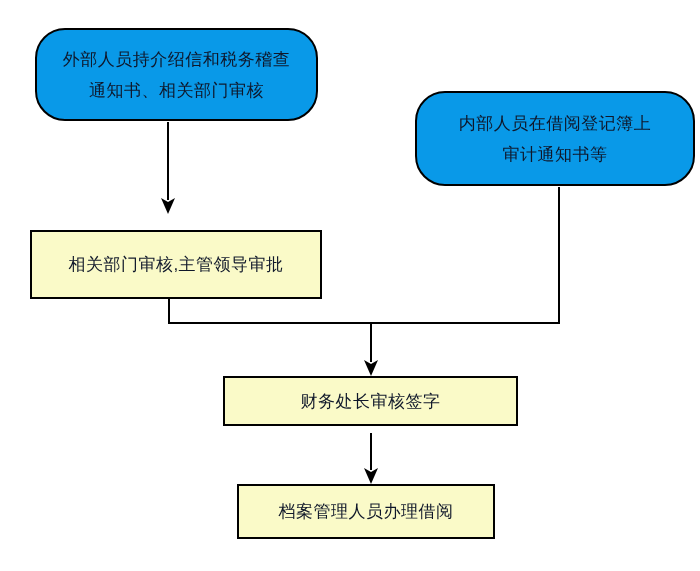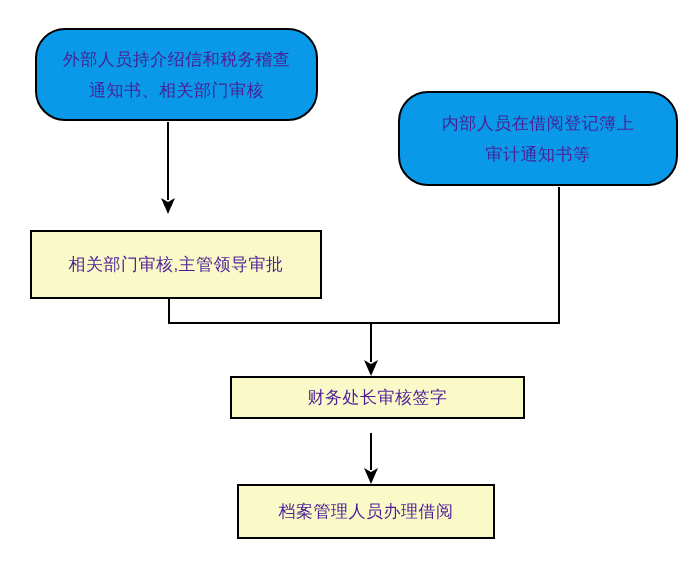--- a/index.html
+++ b/index.html
@@ -24,21 +24,21 @@
   }
   .node {
     position: absolute;
     box-sizing: border-box;
     border: 2px solid #000000;
     display: flex;
     flex-direction: column;
     align-items: center;
     justify-content: center;
     text-align: right;
-    color: #4c1d95;
+    color: #0f172a;
     font-size: 17px;
     letter-spacing: 0.5px;
   }
   .node-line {
     line-height: 31px;
     white-space: nowrap;
   }
   .rounded {
     border-radius: 30px;
   }
@@ -55,24 +55,24 @@
     height: 95px;
   }
   #node-review {
     left: 30px;
     top: 214px;
     width: 292px;
     height: 69px;
     margin-top: 16px;
   }
   #node-sign {
-    left: 230px;
+    left: 223px;
     top: 376px;
     width: 295px;
-    height: 43px;
+    height: 50px;
   }
   #node-archive {
     left: 237px;
     top: 484px;
     width: 258px;
     height: 55px;
   }
 </style>
 </head>
 <body>
@@ -95,21 +95,21 @@
 
     <line x1="371" y1="433" x2="371" y2="470" stroke="#000000" stroke-width="2"></line>
     <polygon points="371,484 364,468 371,472 378,468" fill="#000000"></polygon>
   </svg>
 
   <div class="node rounded" id="node-external" style="background-color: rgb(9, 153, 232);">
     <div class="node-line">外部人员持介绍信和税务稽查</div>
     <div class="node-line">通知书、相关部门审核</div>
   </div>
 
-  <div class="node rounded" id="node-internal" style="background-color: rgb(9, 153, 232);">
+  <div class="node rounded" id="node-internal" style="background-color: rgb(9, 153, 232); margin-left: 17px;">
     <div class="node-line">内部人员在借阅登记簿上</div>
     <div class="node-line">审计通知书等</div>
   </div>
 
   <div class="node" id="node-review" style="background-color: rgb(250, 250, 200);">
     <div class="node-line">相关部门审核,主管领导审批</div>
   </div>
 
   <div class="node" id="node-sign" style="background-color: rgb(250, 250, 200);">
     <div class="node-line">财务处长审核签字</div>

